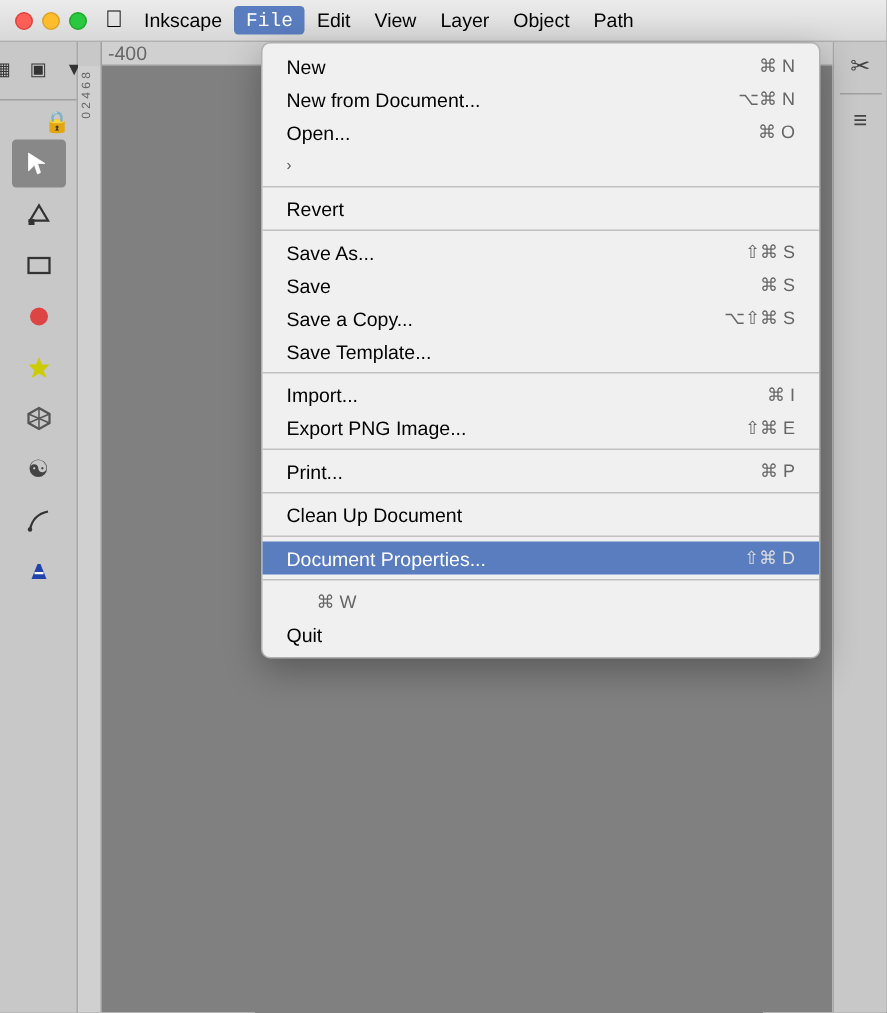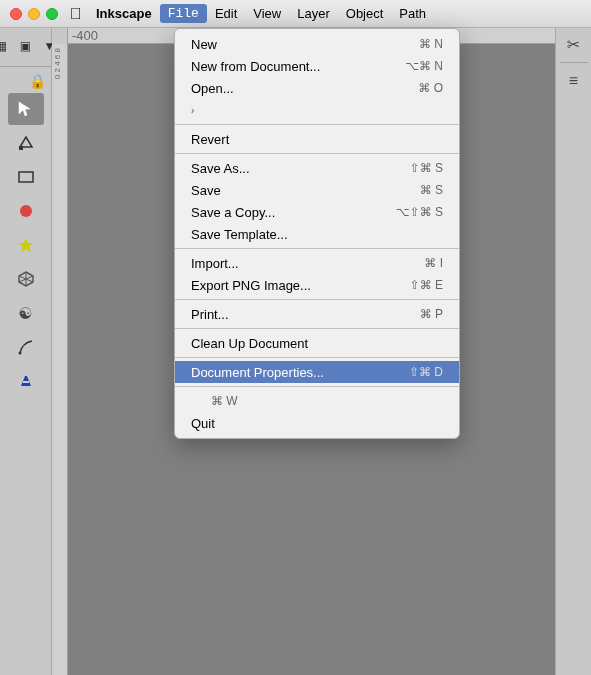--- a/index.html
+++ b/index.html
@@ -51,21 +51,21 @@
       padding: 2px 8px;
       font-size: 13px;
       color: #000;
       cursor: pointer;
       border-radius: 3px;
       white-space: nowrap;
     }
     .menubar-item.active { background: #5a7dbf; color: #fff; font-family: Liberation Mono, monospace; }
 
     .titlebar-app-name {
-      font-weight: 700;
+      font-weight: 400;
       font-size: 13px;
       color: #000;
     }
 
     
     .main-area {
       display: flex;
       height: calc(675px - 28px);
       position: relative;
     }
@@ -125,21 +125,21 @@
       justify-content: center;
       font-size: 14px;
       color: #444;
       cursor: pointer;
     }
 
     .dropdown-menu {
       position: absolute;
       top: 28px;
       left: 174px;
-      width: 286px;
+      width: 373px;
       background: #f0f0f0;
       border: 1px solid #b0b0b0;
       border-radius: 6px;
       box-shadow: 0 8px 24px rgba(0,0,0,0.3);
       padding: 4px 0;
       z-index: 200;
     }
 
     .menu-item {
       display: flex;

